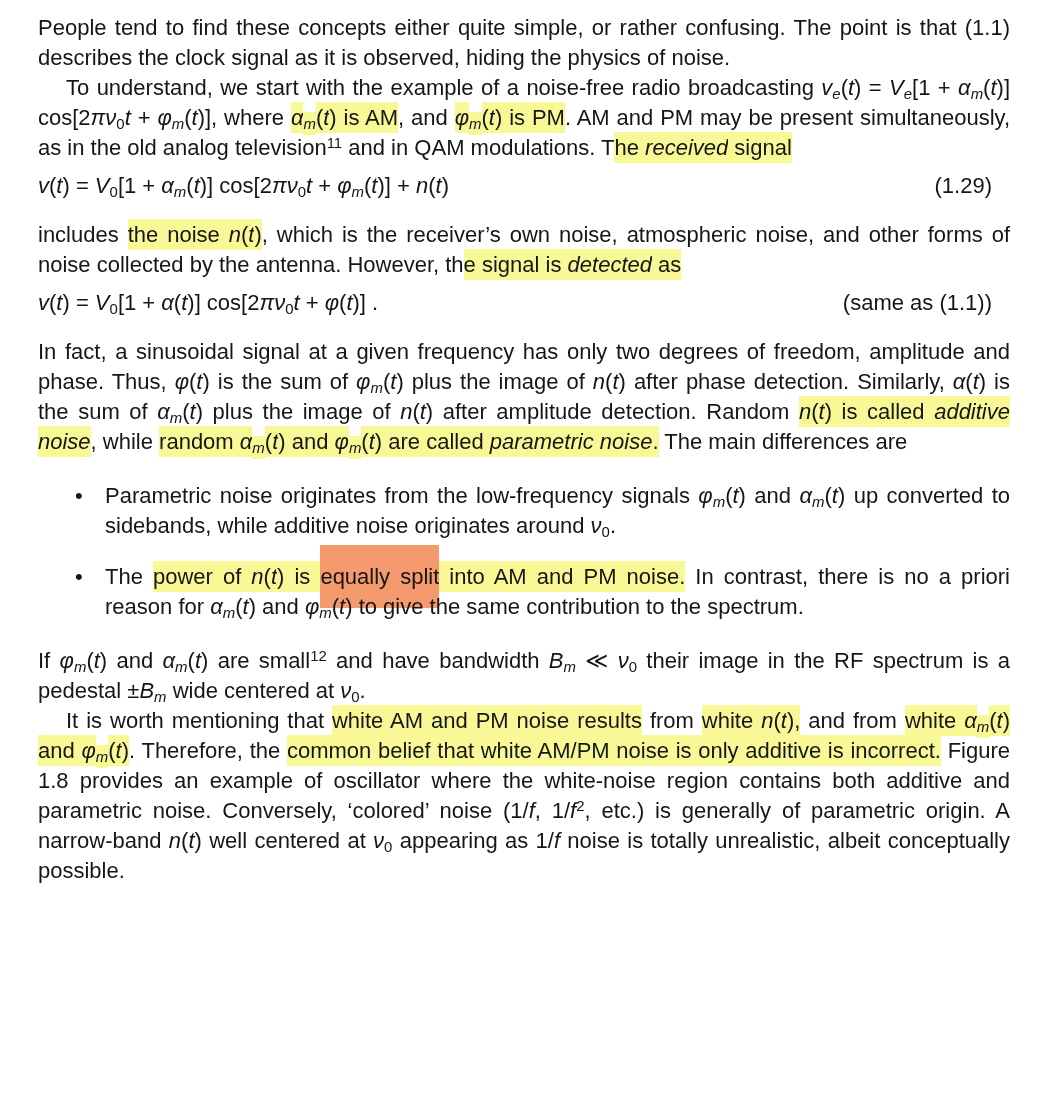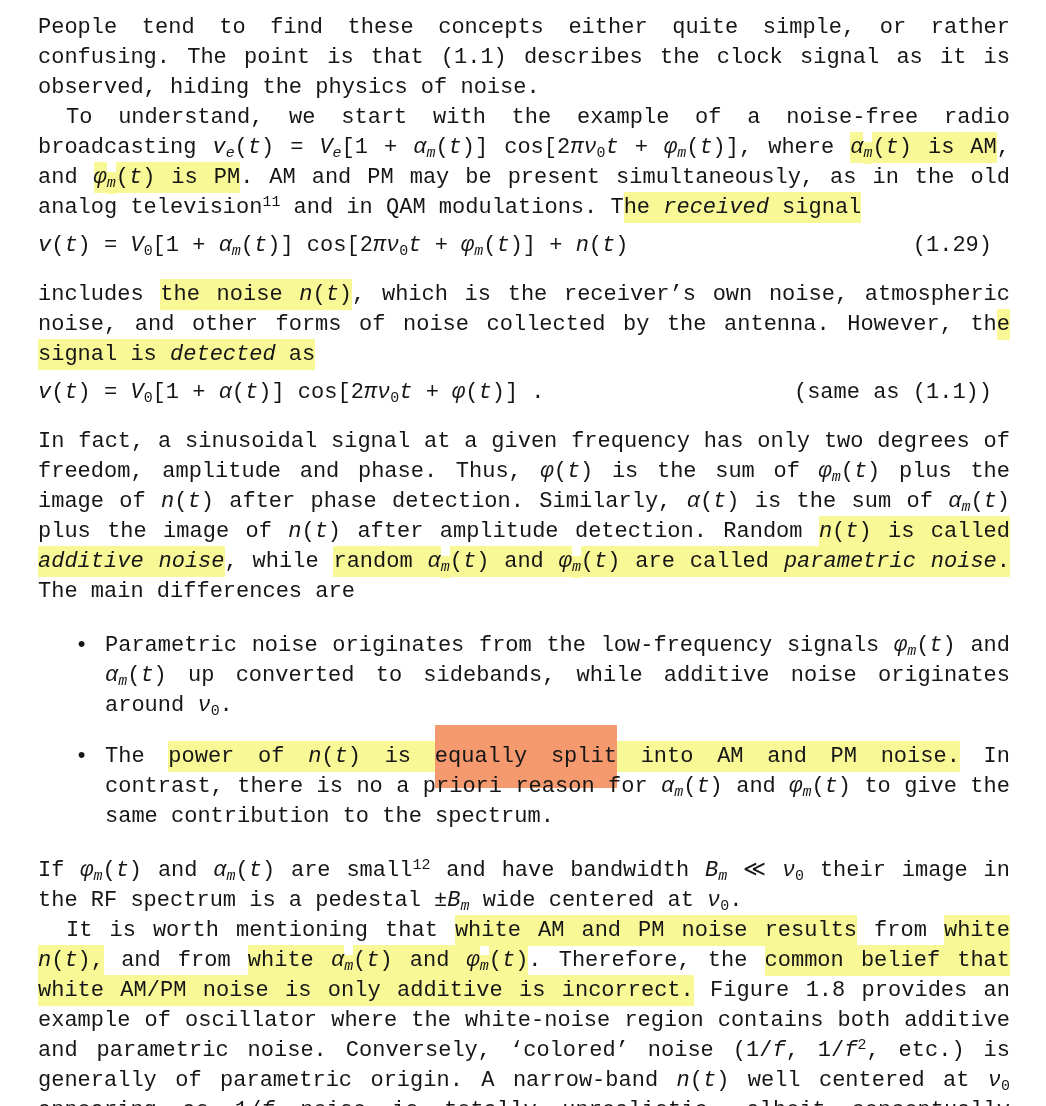--- a/index.html
+++ b/index.html
@@ -5,21 +5,21 @@
   html, body {
     margin: 0; padding: 0;
     width: 1046px; height: 1106px;
     background: #ffffff;
     overflow: hidden;
   }
   main {
     box-sizing: border-box;
     width: 1046px; height: 1106px;
     padding: 13px 36px 0 38px;
-    font-family: Liberation Mono, monospace;
+    font-family: Liberation Sans, sans-serif;
     font-size: 22px;
     line-height: 30px;
     color: #161616;
     text-align: justify;
   }
   p.para { margin: 0; }
   p.indent { text-indent: 28px; }
   .i { font-style: italic; }
   .sub, .isub { font-size: 68%; line-height: 0; position: relative; top: 0.28em; }
   .isub { font-style: italic; }

